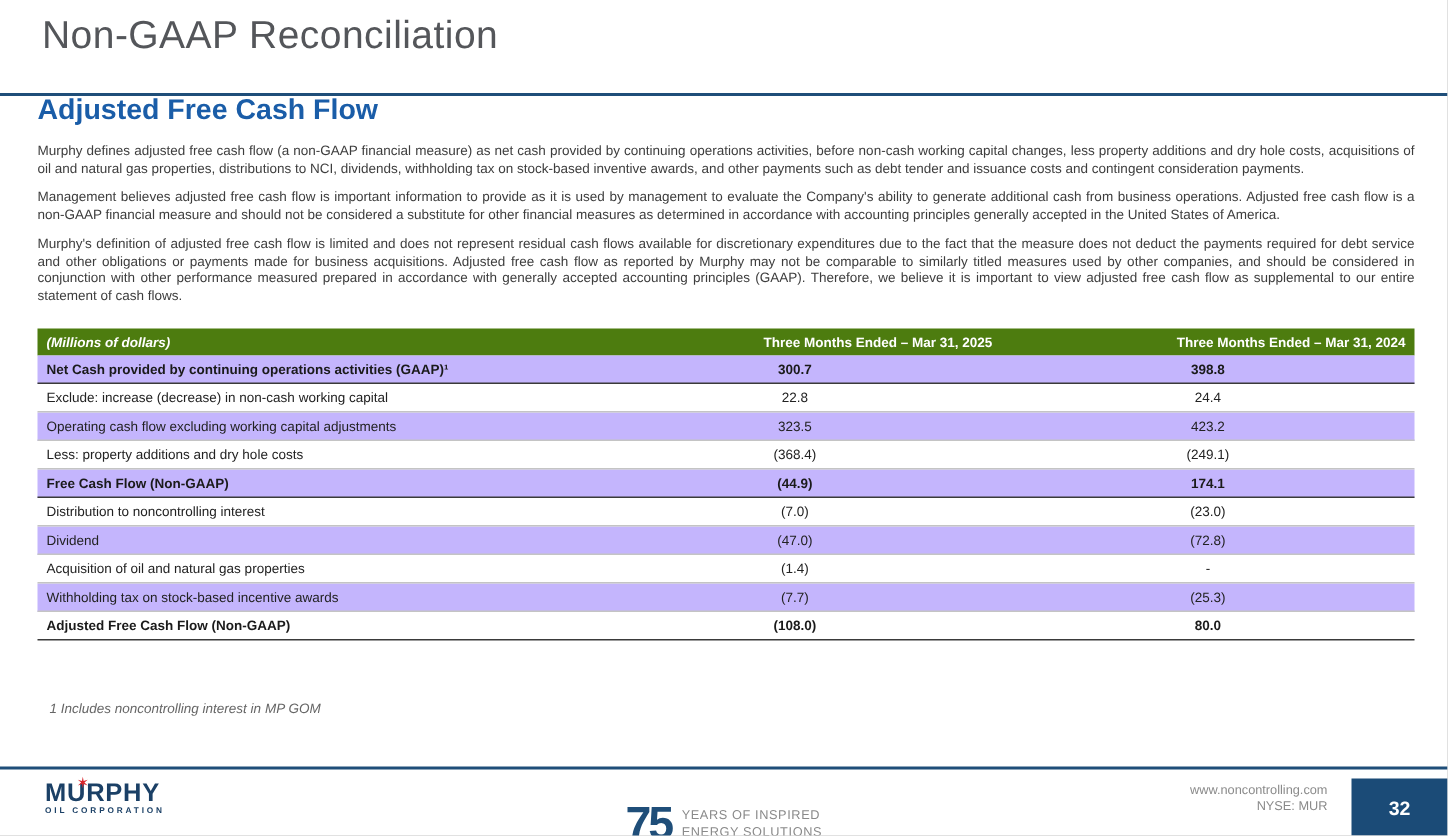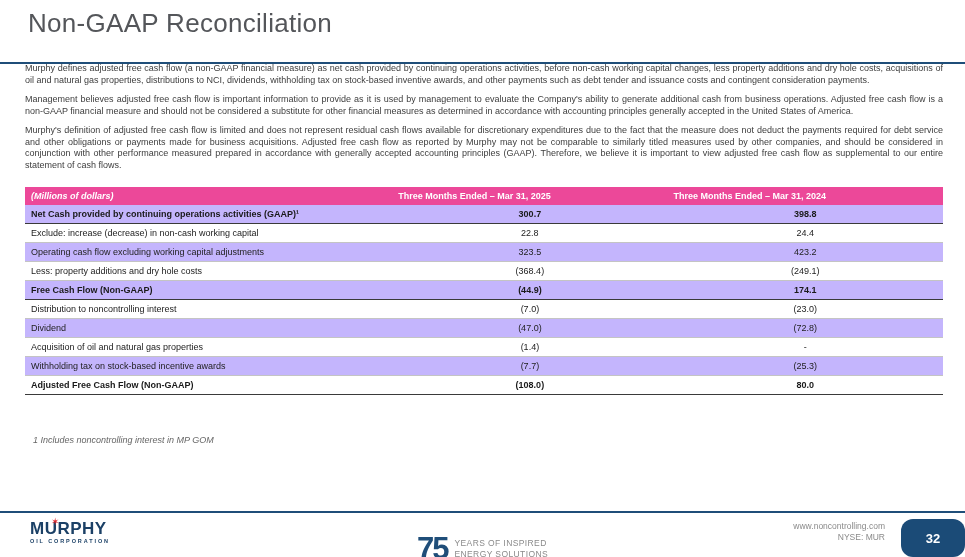--- a/index.html
+++ b/index.html
@@ -13,23 +13,23 @@
   .page-title { font-size:26px; font-weight:400; color:#54565a; letter-spacing:0.3px; }
   .title-rule { position:absolute; left:0; top:62px; width:100%; height:2px; background:#1f4e79; }
 
   
   .main { padding:24px 22px 0 25px; }
   .section-heading { font-size:19px; font-weight:700; color:#1a5da8; margin-bottom:10px; }
   .para { font-size:9px; line-height:11.5px; color:#3d3d3d; text-align:justify; margin-bottom:8px; }
 
   
   .recon-table { width:100%; border-collapse:collapse; margin-top:16px; table-layout:fixed; }
-  .recon-table th { background:#ec4899; color:#ffffff; font-size:9px; padding:4px 6px; }
+  .recon-table th { background:#4d7c0f; color:#ffffff; font-size:9px; padding:4px 6px; }
   th.c1 { width:40%; text-align:left; font-style:italic; font-weight:700; }
-  th.c2, th.c3 { width:30%; text-align:left; font-weight:700; }
+  th.c2, th.c3 { width:30%; text-align:right; font-weight:700; }
   .recon-table td { font-size:9px; padding:4px 6px; color:#222; border-bottom:1px solid #c4c4c4; background:#fff; }
   td.c1 { text-align:left; }
   td.c2, td.c3 { text-align:center; }
   tr.shaded td { background:#c4b5fd; }
   tr.bold td { font-weight:700; color:#1a1a1a; }
   tr.dark-bottom td { border-bottom:1.4px solid #3a3a3a; }
   tr.dark-top td { border-top:1.4px solid #3a3a3a; }
 
   .footnote { margin-top:40px; margin-left:8px; font-size:9px; font-style:italic; color:#666; }
 
@@ -38,33 +38,34 @@
   .footer-rule { position:absolute; top:0; left:0; width:100%; height:2px; background:#1f4e79; }
   .murphy-logo { position:absolute; left:30px; top:9px; }
   .logo-star { position:absolute; left:21px; top:-4px; color:#d9262c; font-size:10px; }
   .logo-name { font-size:17px; font-weight:700; color:#1b4066; letter-spacing:0.5px; line-height:17px; }
   .logo-sub { font-size:5.5px; font-weight:700; color:#1b4066; letter-spacing:1.9px; margin-top:1px; }
   .anniv { position:absolute; left:0; right:0; top:22px; display:flex; justify-content:center; align-items:center; }
   .anniv-num { font-size:31px; font-weight:700; color:#1f4e79; line-height:31px; letter-spacing:-2px; }
   .anniv-text { margin-left:7px; display:flex; flex-direction:column; font-size:8.5px; color:#8a8a8a; letter-spacing:0.4px; line-height:10.5px; }
   .footer-right { position:absolute; right:80px; top:10px; text-align:right; font-size:8.5px; color:#8a8a8a; line-height:11px; }
   .page-box { position:absolute; right:0; bottom:0; width:64px; height:38px; background:#1b4b77; color:#fff;
-              display:flex; align-items:center; justify-content:center; font-size:13px; font-weight:700;border-radius:12px; }
+              display:flex; align-items:center; justify-content:center; font-size:13px; font-weight:700; }
 </style>
 </head>
 <body>
 
 <div class="slide">
 
   <div class="slide-header">
     <div class="page-title">Non-GAAP Reconciliation</div>
   </div>
   <div class="title-rule"></div>
 
   <div class="main">
+    <div class="section-heading">Adjusted Free Cash Flow</div>
 
     <p class="para">Murphy defines adjusted free cash flow (a non-GAAP financial measure) as net cash provided by continuing operations activities, before non-cash working capital changes, less property additions and dry hole costs, acquisitions of oil and natural gas properties, distributions to NCI, dividends, withholding tax on stock-based inventive awards, and other payments such as debt tender and issuance costs and contingent consideration payments.</p>
     <p class="para">Management believes adjusted free cash flow is important information to provide as it is used by management to evaluate the Company's ability to generate additional cash from business operations. Adjusted free cash flow is a non-GAAP financial measure and should not be considered a substitute for other financial measures as determined in accordance with accounting principles generally accepted in the United States of America.</p>
     <p class="para">Murphy's definition of adjusted free cash flow is limited and does not represent residual cash flows available for discretionary expenditures due to the fact that the measure does not deduct the payments required for debt service and other obligations or payments made for business acquisitions. Adjusted free cash flow as reported by Murphy may not be comparable to similarly titled measures used by other companies, and should be considered in conjunction with other performance measured prepared in accordance with generally accepted accounting principles (GAAP). Therefore, we believe it is important to view adjusted free cash flow as supplemental to our entire statement of cash flows.</p>
 
     <table class="recon-table">
       <thead>
         <tr>
           <th class="c1">(Millions of dollars)</th>
           <th class="c2">Three Months Ended – Mar 31, 2025</th>

